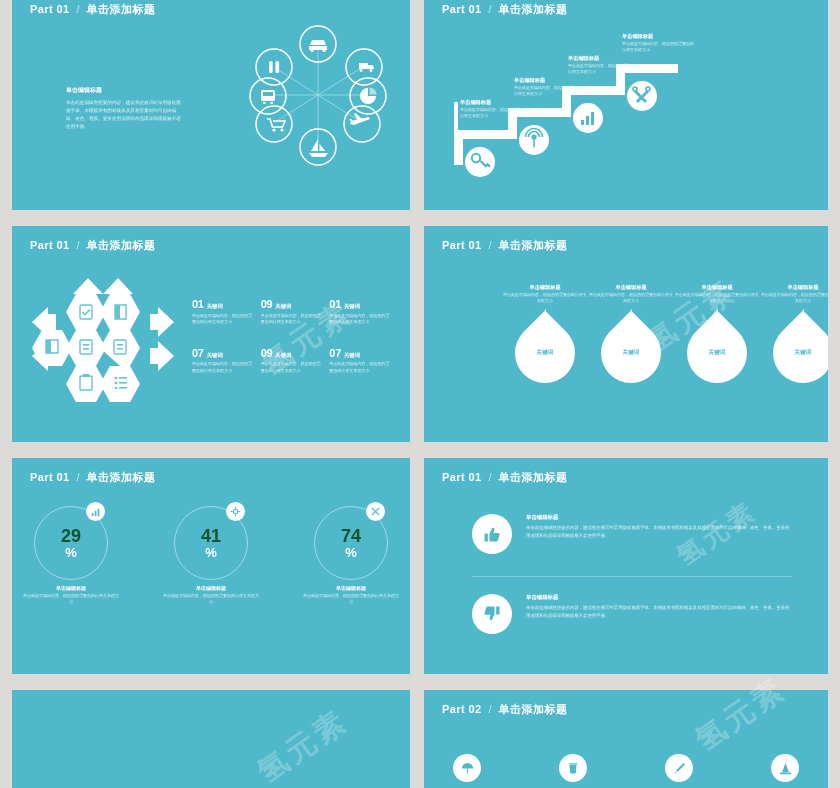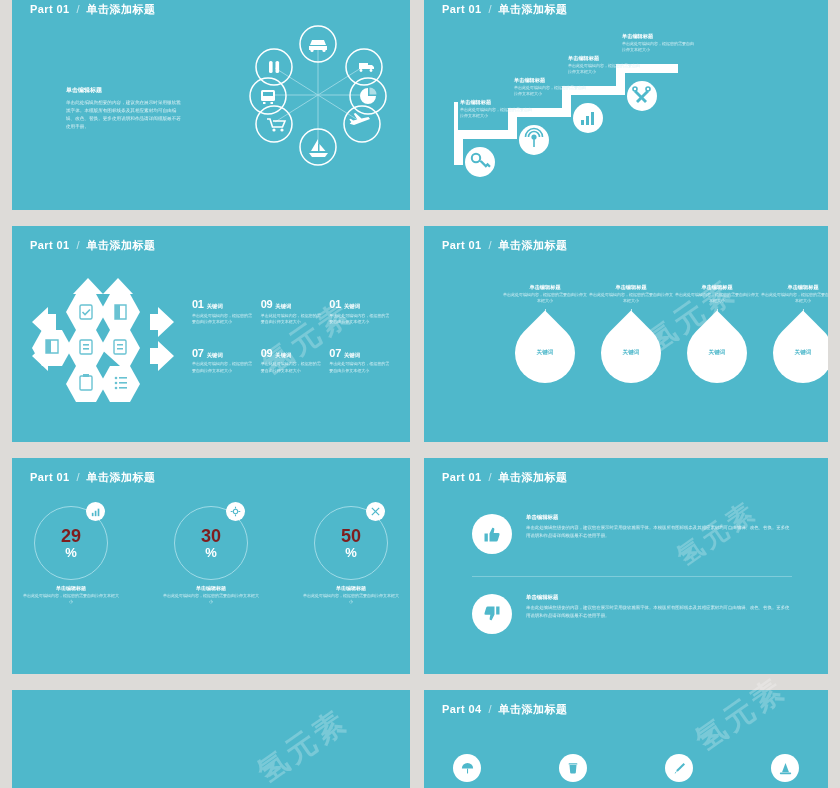--- a/index.html
+++ b/index.html
@@ -84,21 +84,21 @@
 
   
   .ring-row { position:absolute; left:0; top:48px; width:398px; display:flex; justify-content:center; gap:44px; }
   .ring-item { width:96px; text-align:center; position:relative; }
   .ring {
     width:74px; height:74px; margin:0 auto;
     border:1.1px solid #9fdbe7; border-radius:50%;
     display:flex; flex-direction:column; align-items:center; justify-content:center;
     position:relative;
   }
-  .ring .num { color:#7f1d1d; font-size:18px; font-weight:bold; line-height:1; }
+  .ring .num { color:#14532d; font-size:18px; font-weight:bold; line-height:1; }
   .ring .pct { color:#fff; font-size:13px; font-weight:bold; line-height:1; margin-top:1px; }
   .ring-badge {
     position:absolute; right:2px; top:-5px;
     width:19px; height:19px; border-radius:50%; background:#fff;
     display:flex; align-items:center; justify-content:center;
   }
   .ring-cap { margin-top:5px; }
   .ring-cap .t { color:#fff; font-size:5px; font-weight:bold; margin-bottom:2px; }
   .ring-cap .b { color:#d8f0f5; font-size:4px; line-height:1.6; }
 
@@ -471,39 +471,39 @@
               </svg>
           </div>
         </div>
         <div class="ring-cap">
           <div class="t">单击编辑标题</div>
           <div class="b">单击此处可编辑内容，根据您的需要自由拉伸文本框大小</div>
         </div>
       </div>
       <div class="ring-item">
         <div class="ring">
-          <div class="num">30</div>
+          <div class="num">41</div>
           <div class="pct">%</div>
           <div class="ring-badge">
             <svg width="11" height="11" viewBox="0 0 12 12">
                 <g fill="none" stroke="#4fb8cb" stroke-width="1.2">
                   <circle cx="6" cy="6" r="2.4"></circle>
                   <path d="M6 .8v2M6 9.2v2M.8 6h2M9.2 6h2"></path>
                 </g>
               </svg>
           </div>
         </div>
         <div class="ring-cap">
           <div class="t">单击编辑标题</div>
           <div class="b">单击此处可编辑内容，根据您的需要自由拉伸文本框大小</div>
         </div>
       </div>
       <div class="ring-item">
         <div class="ring">
-          <div class="num">50</div>
+          <div class="num">74</div>
           <div class="pct">%</div>
           <div class="ring-badge">
             <svg width="11" height="11" viewBox="0 0 12 12">
                 <g stroke="#4fb8cb" stroke-width="1.3" fill="none">
                   <path d="M2 2l8 8M10 2l-8 8"></path>
                 </g>
               </svg>
           </div>
         </div>
         <div class="ring-cap">
@@ -545,21 +545,21 @@
         <div class="t">单击编辑标题</div>
         <div class="b">单击此处编辑您想要的内容，建议您在展示时采用微软雅黑字体。本模版所有图标线条及其相应素材均可自由编辑、改色、替换。更多使用说明和作品请详阅模版最不若使用手册。</div>
       </div>
     </div>
   </div>
 
   <div class="slide s7"></div>
 
   <div class="slide s8">
     <div class="hdr">
-      <span class="part">Part 04</span>
+      <span class="part">Part 02</span>
       <span class="sep">/</span>
       <span class="ttl">单击添加标题</span>
     </div>
 
     <div class="icon-row">
       <div class="icon-circ">
         <svg width="15" height="15" viewBox="0 0 24 24" fill="#4fb8cb">
             <path d="M12 3a9 9 0 0 0-9 9h18a9 9 0 0 0-9-9z"></path>
             <rect x="11.2" y="12" width="1.7" height="8" rx=".8"></rect>
           </svg>

